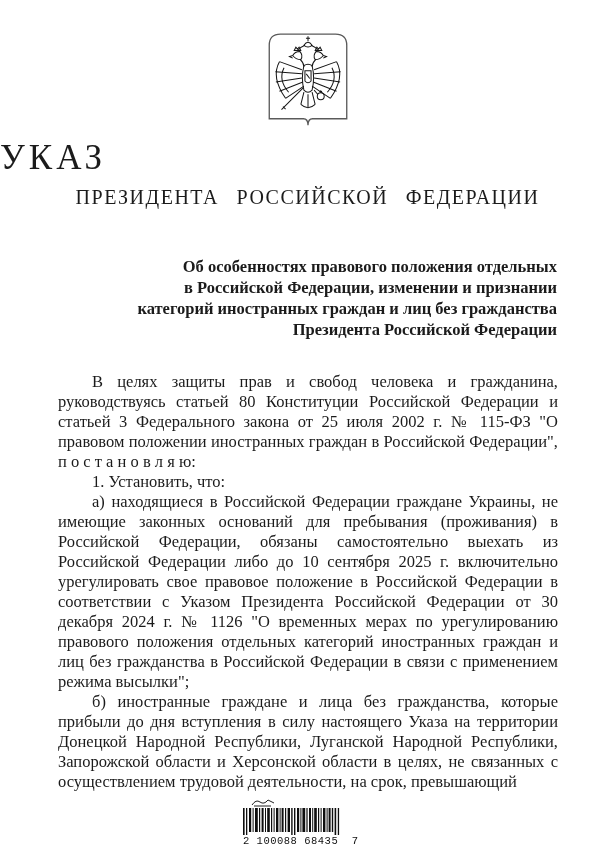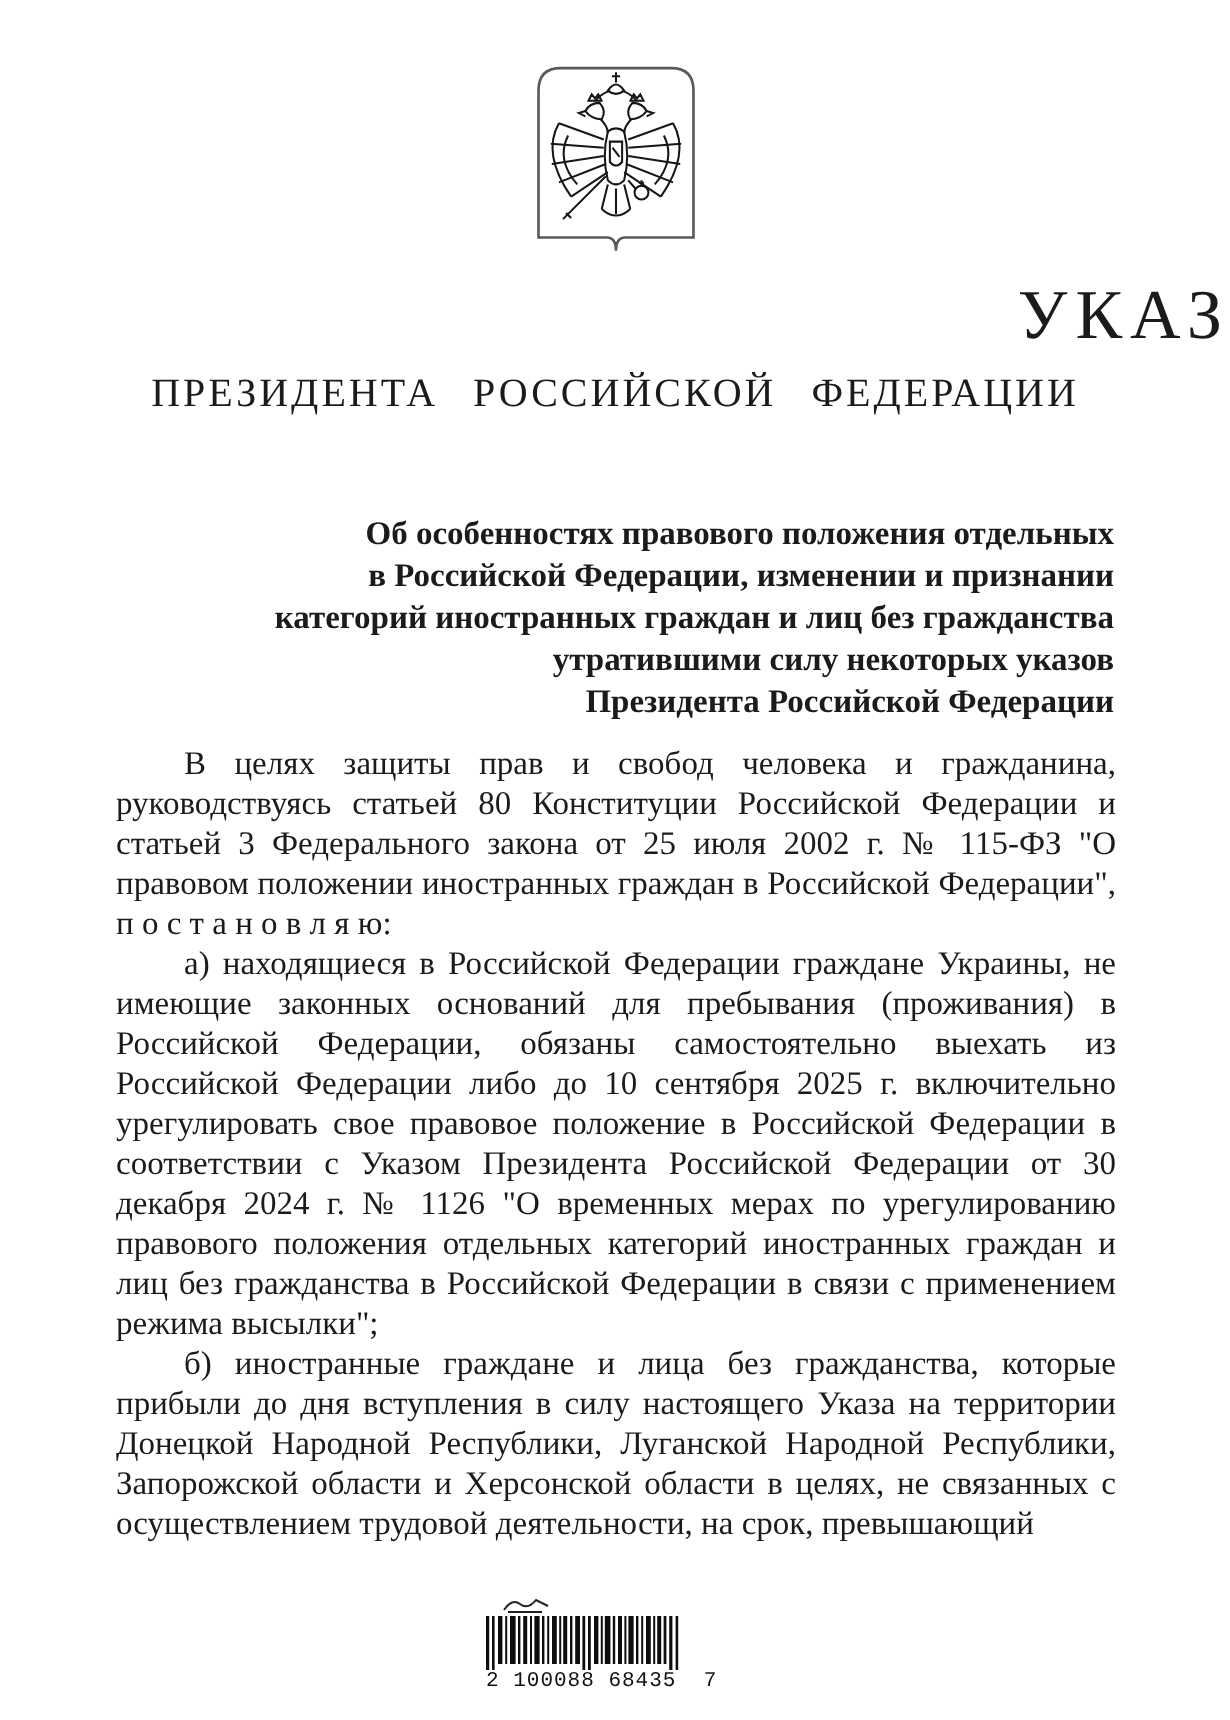--- a/index.html
+++ b/index.html
@@ -13,21 +13,21 @@
     color:#1b1b1b;
   }
   .emblem{
     position:absolute;
     left:258px;top:29px;
     width:100px;height:104px;
   }
   .doc-type{
     position:absolute;
     top:138px;left:0;width:615px;
-    text-align:right;
+    text-align:left;
     font-size:35px;
     letter-spacing:4px;
     font-weight:400;
   }
   .issuer{
     position:absolute;
     top:186px;left:0;width:615px;
     text-align:center;
     font-size:20px;
     letter-spacing:1.5px;
@@ -119,26 +119,26 @@
   </svg>
 
   <div class="doc-type">УКАЗ</div>
 
   <div class="issuer">ПРЕЗИДЕНТА  РОССИЙСКОЙ  ФЕДЕРАЦИИ</div>
 
   <div class="title">
     <div>Об особенностях правового положения отдельных</div>
     <div>в Российской Федерации, изменении и признании</div>
     <div>категорий иностранных граждан и лиц без гражданства</div>
-    <div>утратившими силу некоторых указов</div>
     <div>Президента Российской Федерации</div>
   </div>
 
   <div class="body">
     <p>В целях защиты прав и свобод человека и гражданина, руководствуясь статьей 80 Конституции Российской Федерации и статьей 3 Федерального закона от 25 июля 2002 г. № 115-ФЗ "О правовом положении иностранных граждан в Российской Федерации", п о с т а н о в л я ю:</p>
+    <p>1. Установить, что:</p>
     <p>а) находящиеся в Российской Федерации граждане Украины, не имеющие законных оснований для пребывания (проживания) в Российской Федерации, обязаны самостоятельно выехать из Российской Федерации либо до 10 сентября 2025 г. включительно урегулировать свое правовое положение в Российской Федерации в соответствии с Указом Президента Российской Федерации от 30 декабря 2024 г. № 1126 "О временных мерах по урегулированию правового положения отдельных категорий иностранных граждан и лиц без гражданства в Российской Федерации в связи с применением режима высылки";</p>
     <p>б) иностранные граждане и лица без гражданства, которые прибыли до дня вступления в силу настоящего Указа на территории Донецкой Народной Республики, Луганской Народной Республики, Запорожской области  и Херсонской области в целях, не связанных с осуществлением трудовой деятельности, на срок, превышающий</p>
   </div>
 
   <div class="barcode-block">
     <svg class="print-mark" width="26" height="9" viewBox="0 0 26 9">
       <path d="M1,7 Q5,1 9,4 T17,2 L23,5 M3,8 L20,8" stroke="#222" stroke-width="1" fill="none"></path>
     </svg>
     <svg class="barcode-bars" width="98" height="27" viewBox="0 0 98 27">
       <g fill="#0e0e0e">

